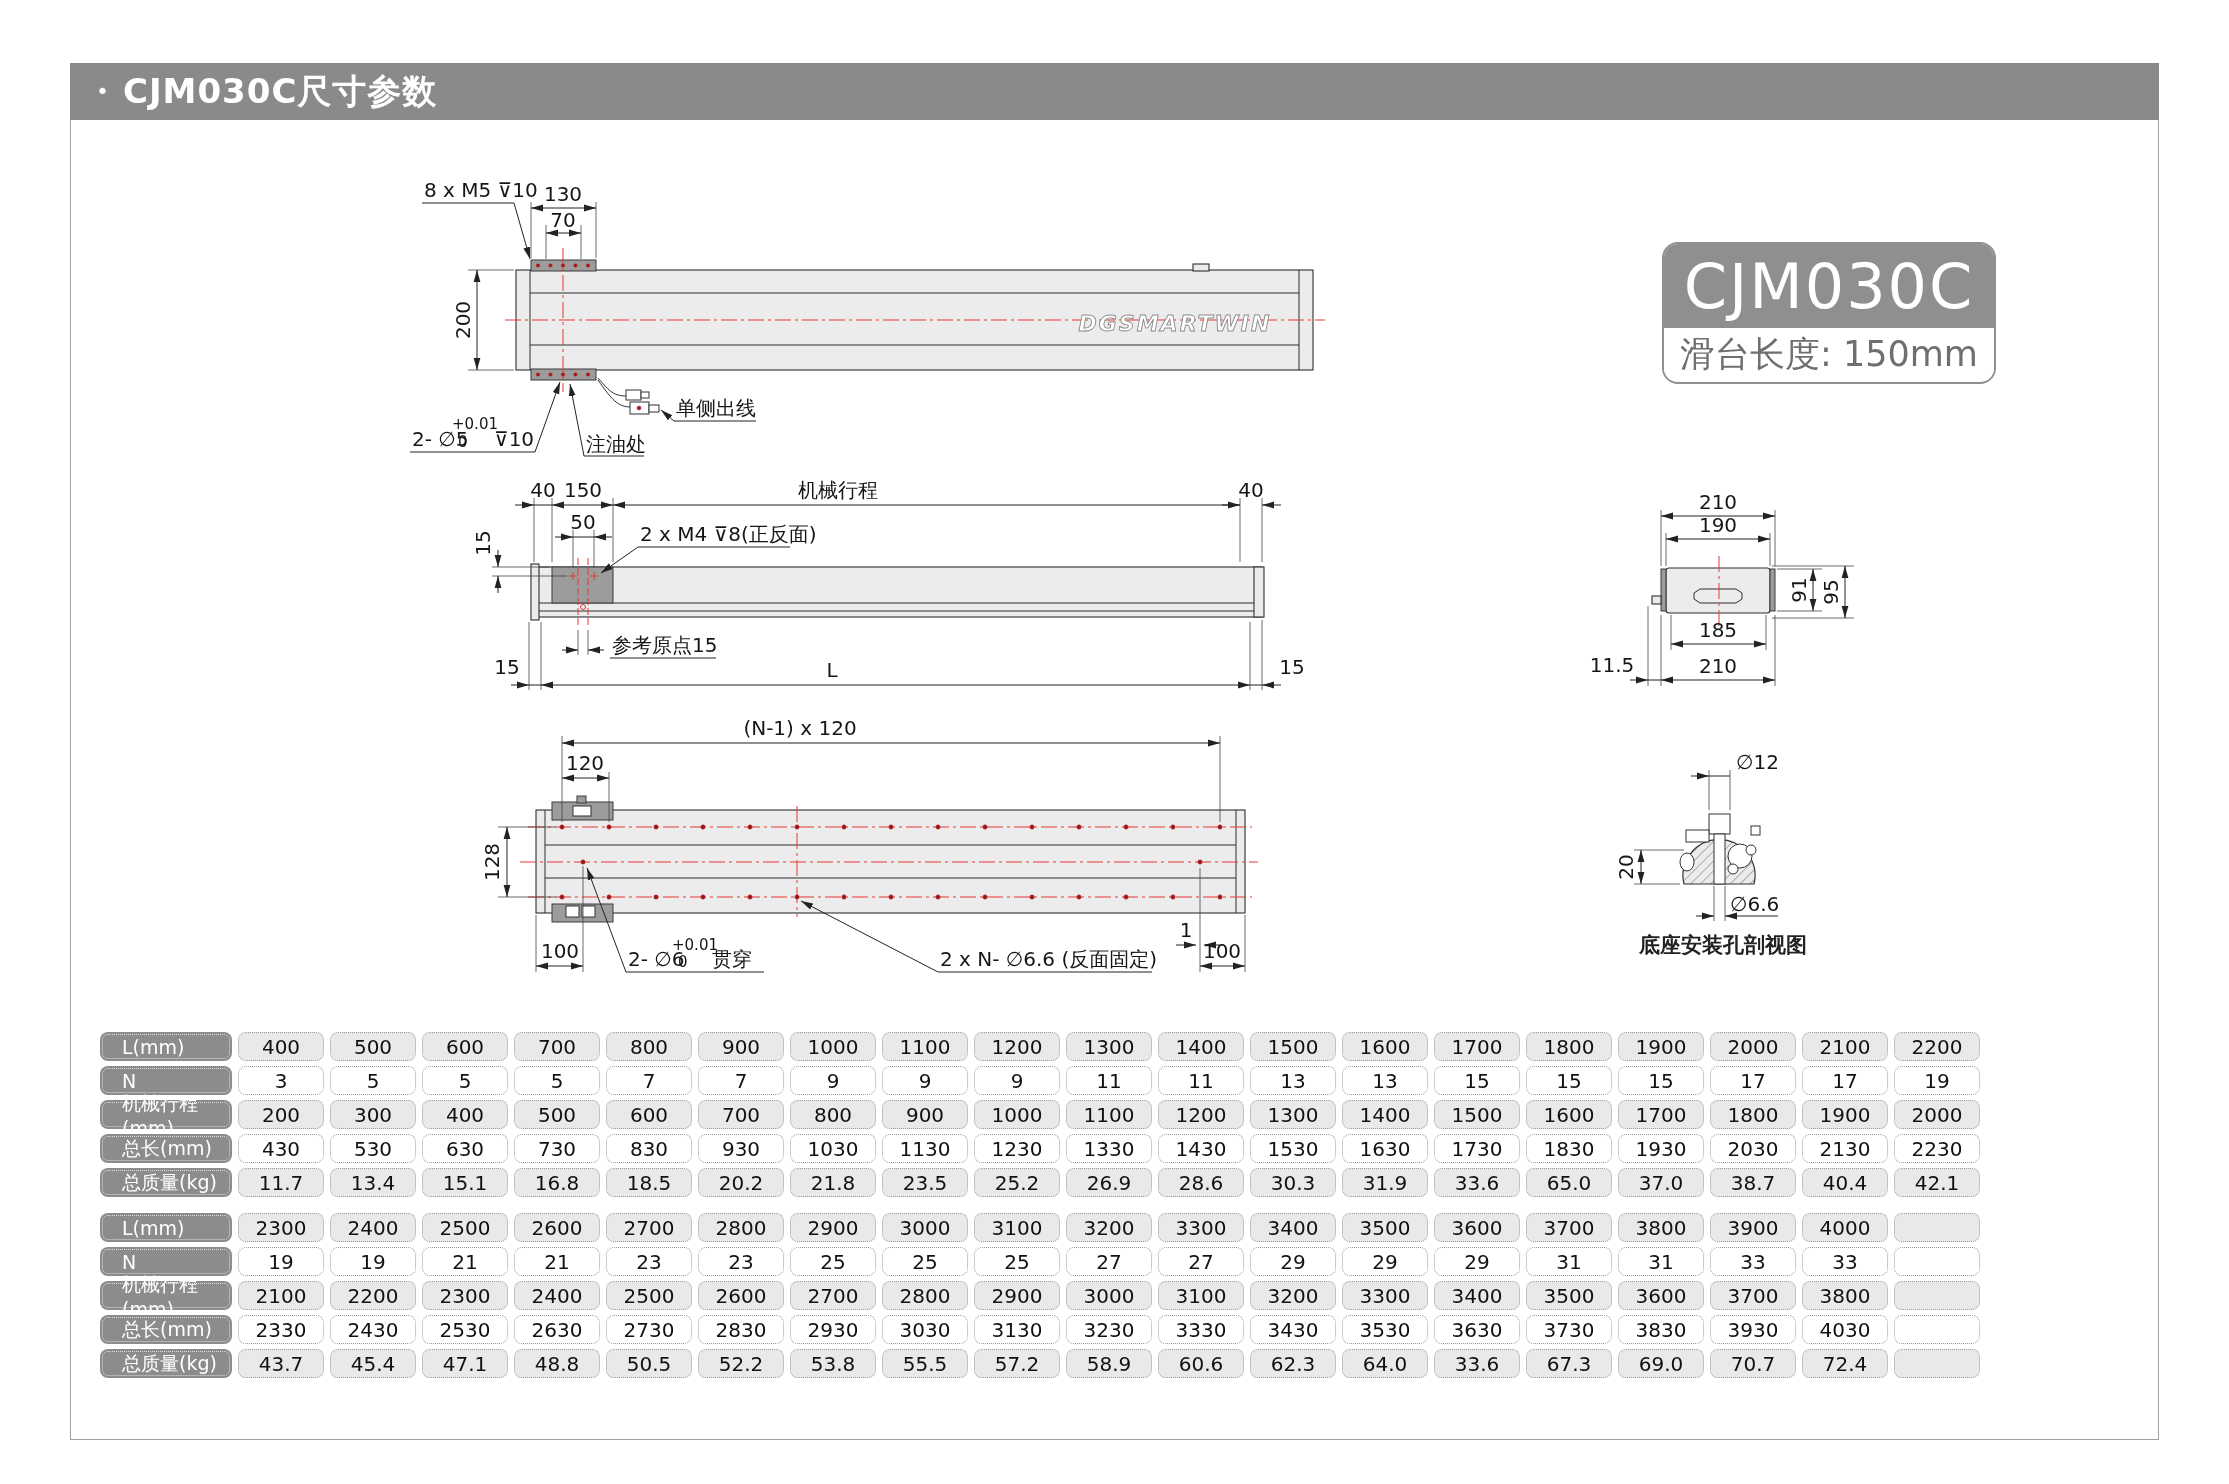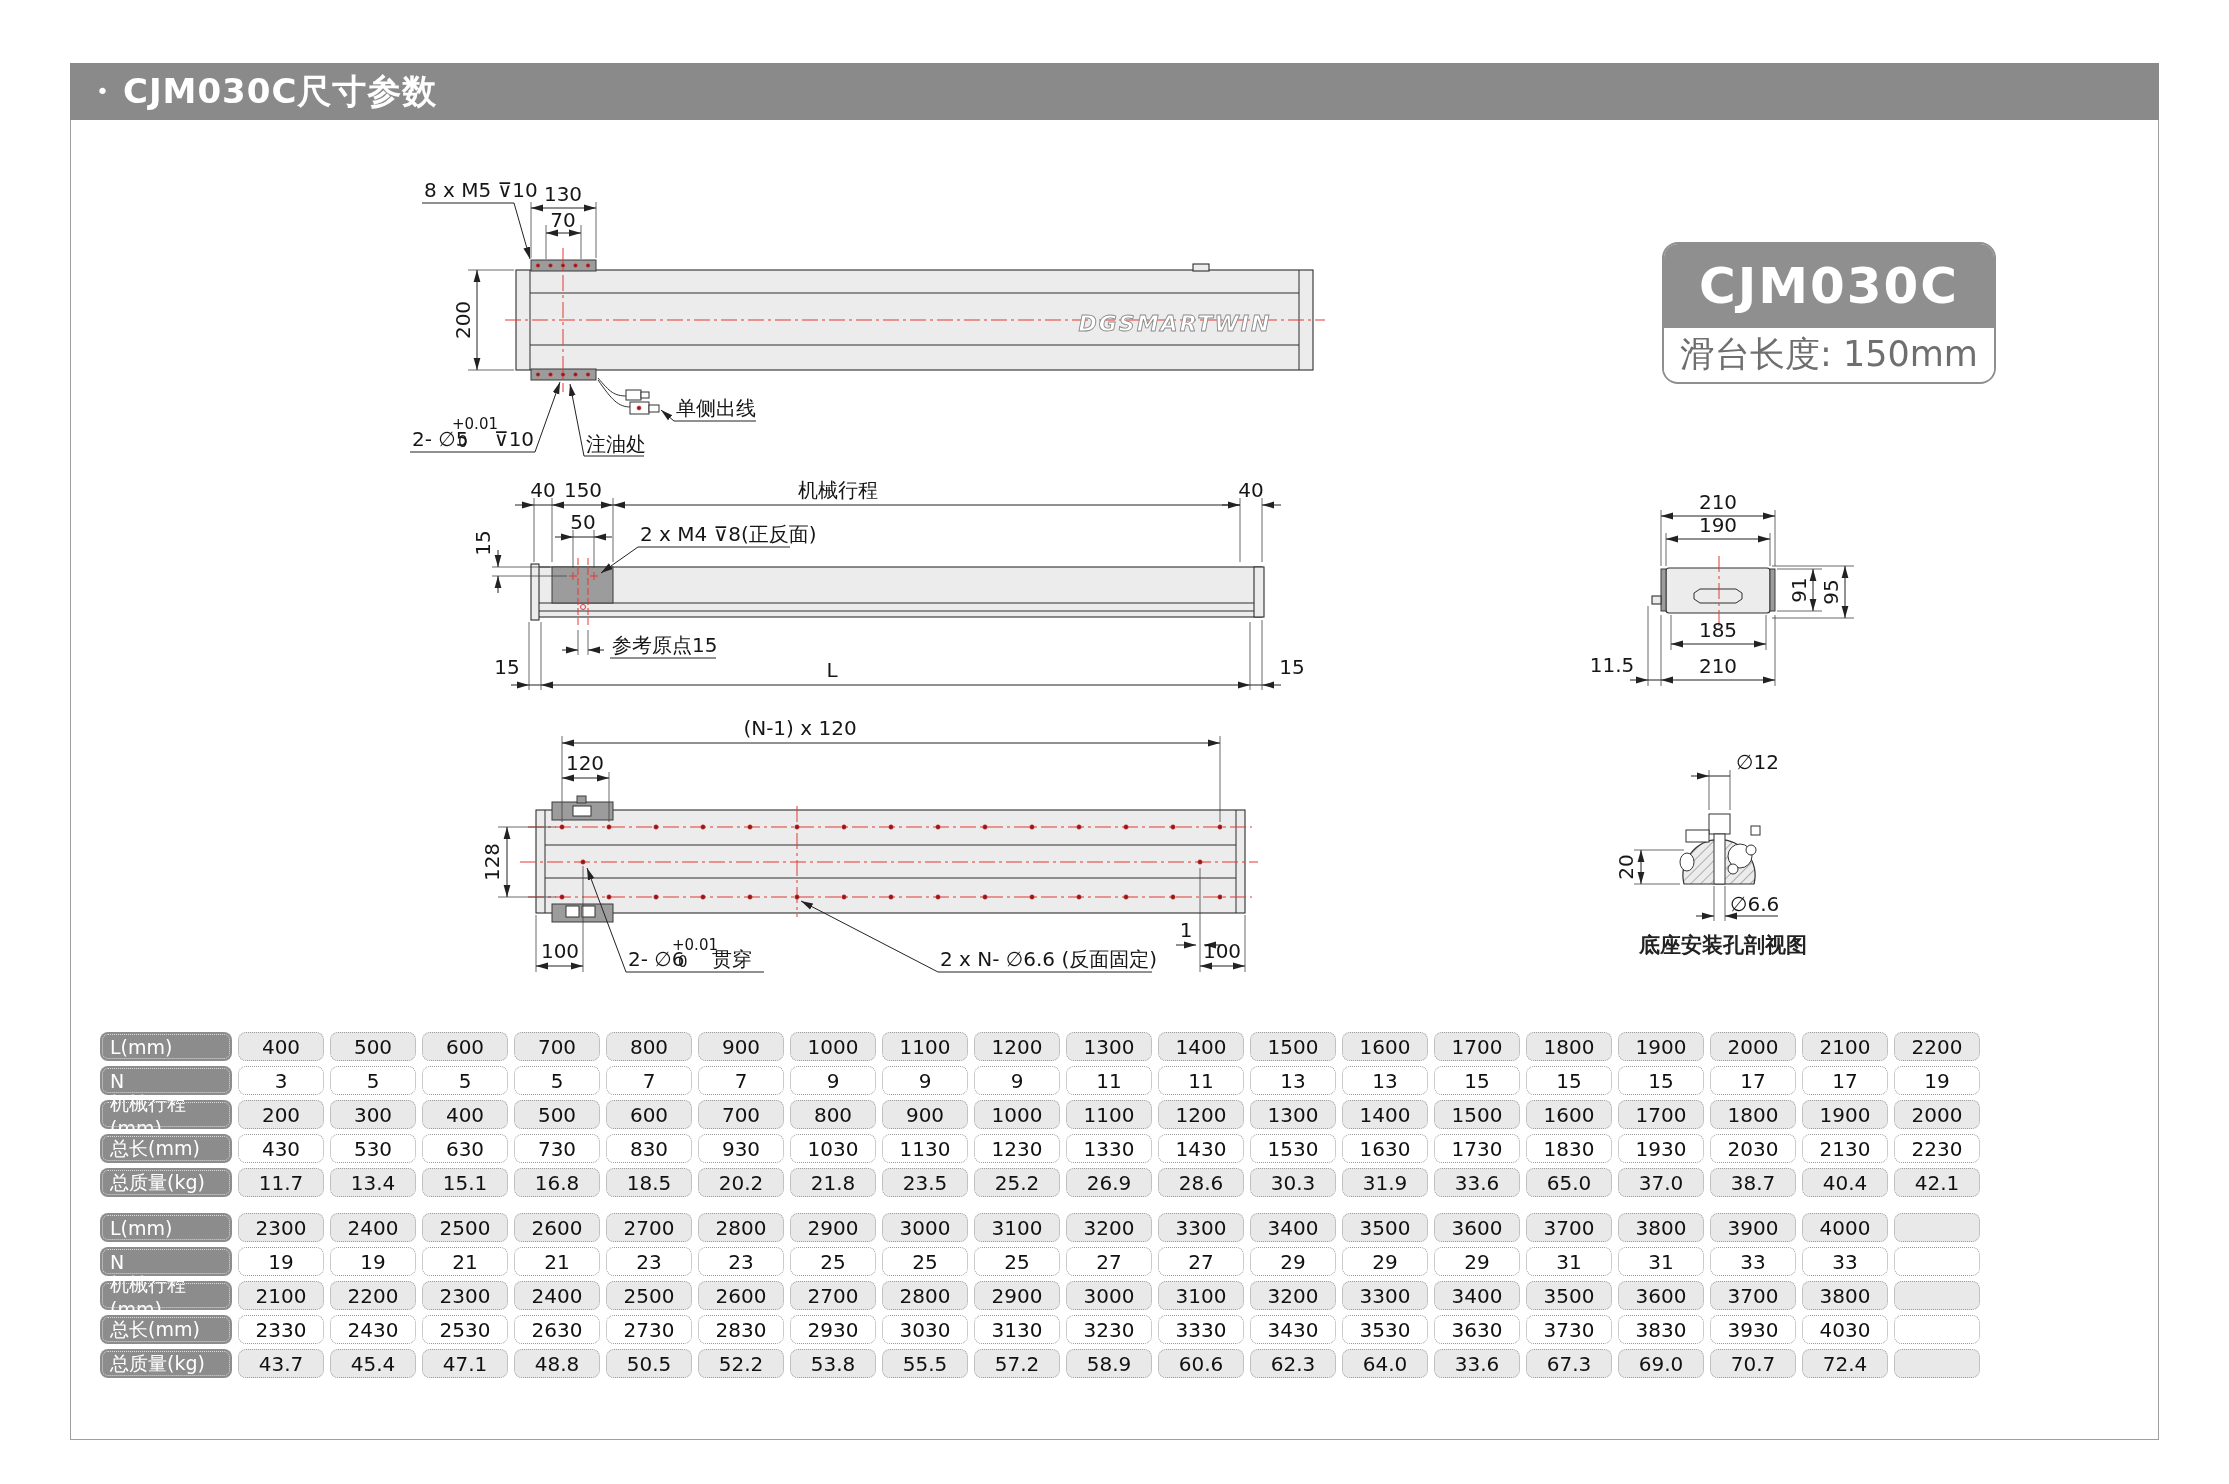--- a/index.html
+++ b/index.html
@@ -7,21 +7,21 @@
         font-family:"DejaVu Sans","Liberation Sans",sans-serif;overflow:hidden;}
   .frame{position:absolute;left:70px;top:63px;width:2089px;height:1377px;
          border:1px solid #9f9f9f;background:#fff;box-sizing:border-box;}
   .titlebar{position:absolute;left:70px;top:63px;width:2089px;height:57px;background:#8a8a8a;
             color:#fff;display:flex;align-items:center;box-sizing:border-box;padding-left:26px;gap:14px;}
   .titlebar .bullet{font-size:22px;line-height:1;}
   .titlebar .ttl{font-size:34px;font-weight:bold;letter-spacing:1px;text-align:center;}
   .badge{position:absolute;left:1662px;top:242px;width:334px;height:142px;border-radius:16px;
          overflow:hidden;border:2px solid #8f8f8f;box-sizing:border-box;background:#fff;}
   .badge-top{height:84px;background:#8f8f8f;color:#fff;display:flex;align-items:center;
-             justify-content:center;font-size:50px;font-weight:bold;letter-spacing:2px;}
+             justify-content:center;font-size:62px;font-weight:normal;letter-spacing:2px;}
   .badge-bottom{height:52px;background:#fff;color:#6f6f6f;display:flex;align-items:center;
                 justify-content:center;font-size:35px;}
   svg.draw{position:absolute;left:0;top:0;}
   svg.draw text{fill:#161616;font-size:20px;font-family:"DejaVu Sans","Liberation Sans",sans-serif;}
   svg.draw .sm{font-size:15px;}
   svg.draw .logo{font-size:22px;font-weight:bold;font-style:italic;fill:#ffffff;stroke:#8a8a8a;
                  stroke-width:0.9;letter-spacing:2px;}
   svg.draw .cap{font-size:21px;font-weight:bold;fill:#222;}
   .b{fill:#ececec;stroke:#2f2f2f;stroke-width:1.1;}
   .pl{fill:#9c9c9c;stroke:#3a3a3a;stroke-width:1;}
@@ -29,21 +29,21 @@
   .ln{stroke:#2f2f2f;stroke-width:1;fill:none;}
   .ext{stroke:#444;stroke-width:0.8;fill:none;}
   .dim{stroke:#222;stroke-width:1;fill:none;}
   .cl{stroke:#e53935;stroke-width:1;fill:none;stroke-dasharray:16 4 3 4;}
   .rd{stroke:#e53935;stroke-width:1;fill:none;stroke-dasharray:7 3;}
   .hole{fill:#8b1a1a;stroke:#d33;stroke-width:0.6;}
   .tbl{position:absolute;display:grid;grid-template-columns:132px repeat(19,86px);
        column-gap:6px;row-gap:5px;grid-auto-rows:29px;}
   #t1{left:100px;top:1032px;} #t2{left:100px;top:1213px;}
   .th{background:#8c8c8c;color:#fff;border-radius:8px;font-size:19px;display:flex;align-items:center;
-      padding-left:10px;height:29px;box-sizing:border-box;outline:1px dotted #dcdcdc;outline-offset:-3px;}
+      padding-left:22px;height:29px;box-sizing:border-box;outline:1px dotted #dcdcdc;outline-offset:-3px;}
   .td{background:#fff;border:1px dotted #9a9a9a;border-radius:8px;font-size:20px;display:flex;
       align-items:center;justify-content:center;height:29px;box-sizing:border-box;color:#111;}
   .td.sh{background:#e9e9e9;}
 </style>
 </head>
 <body>
 
 <div class="page">
   <div class="frame"></div>
 

